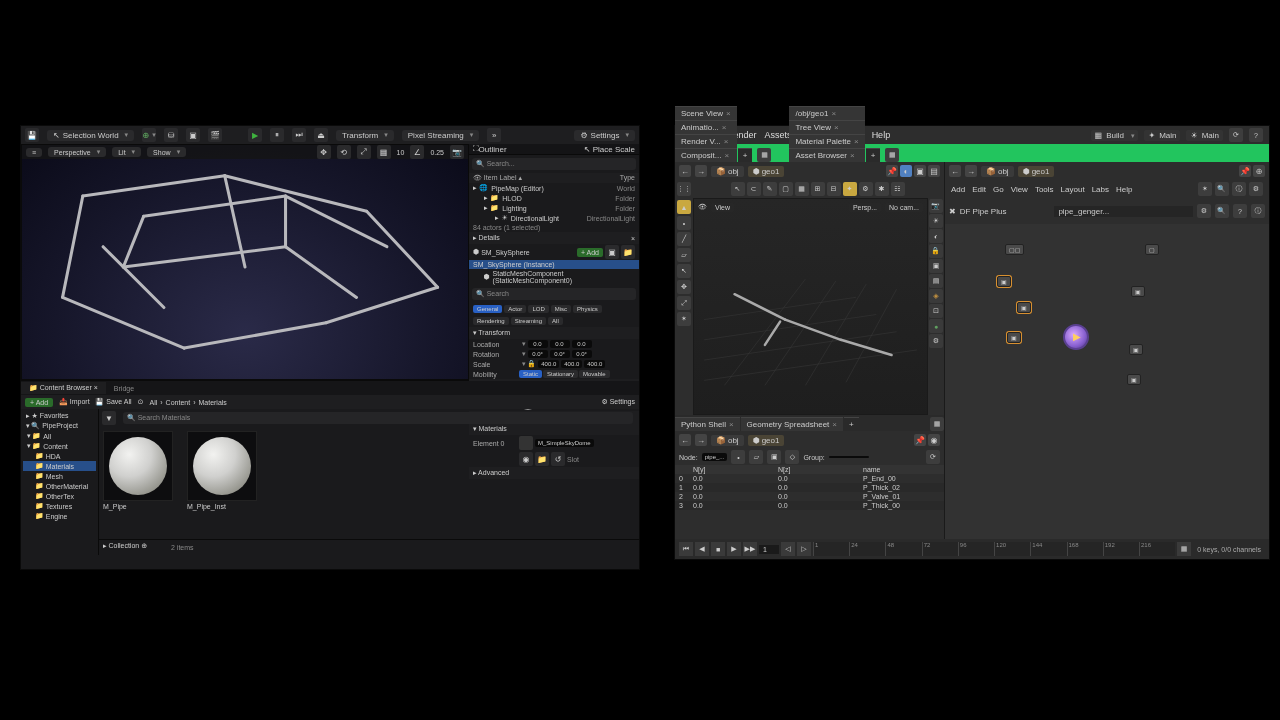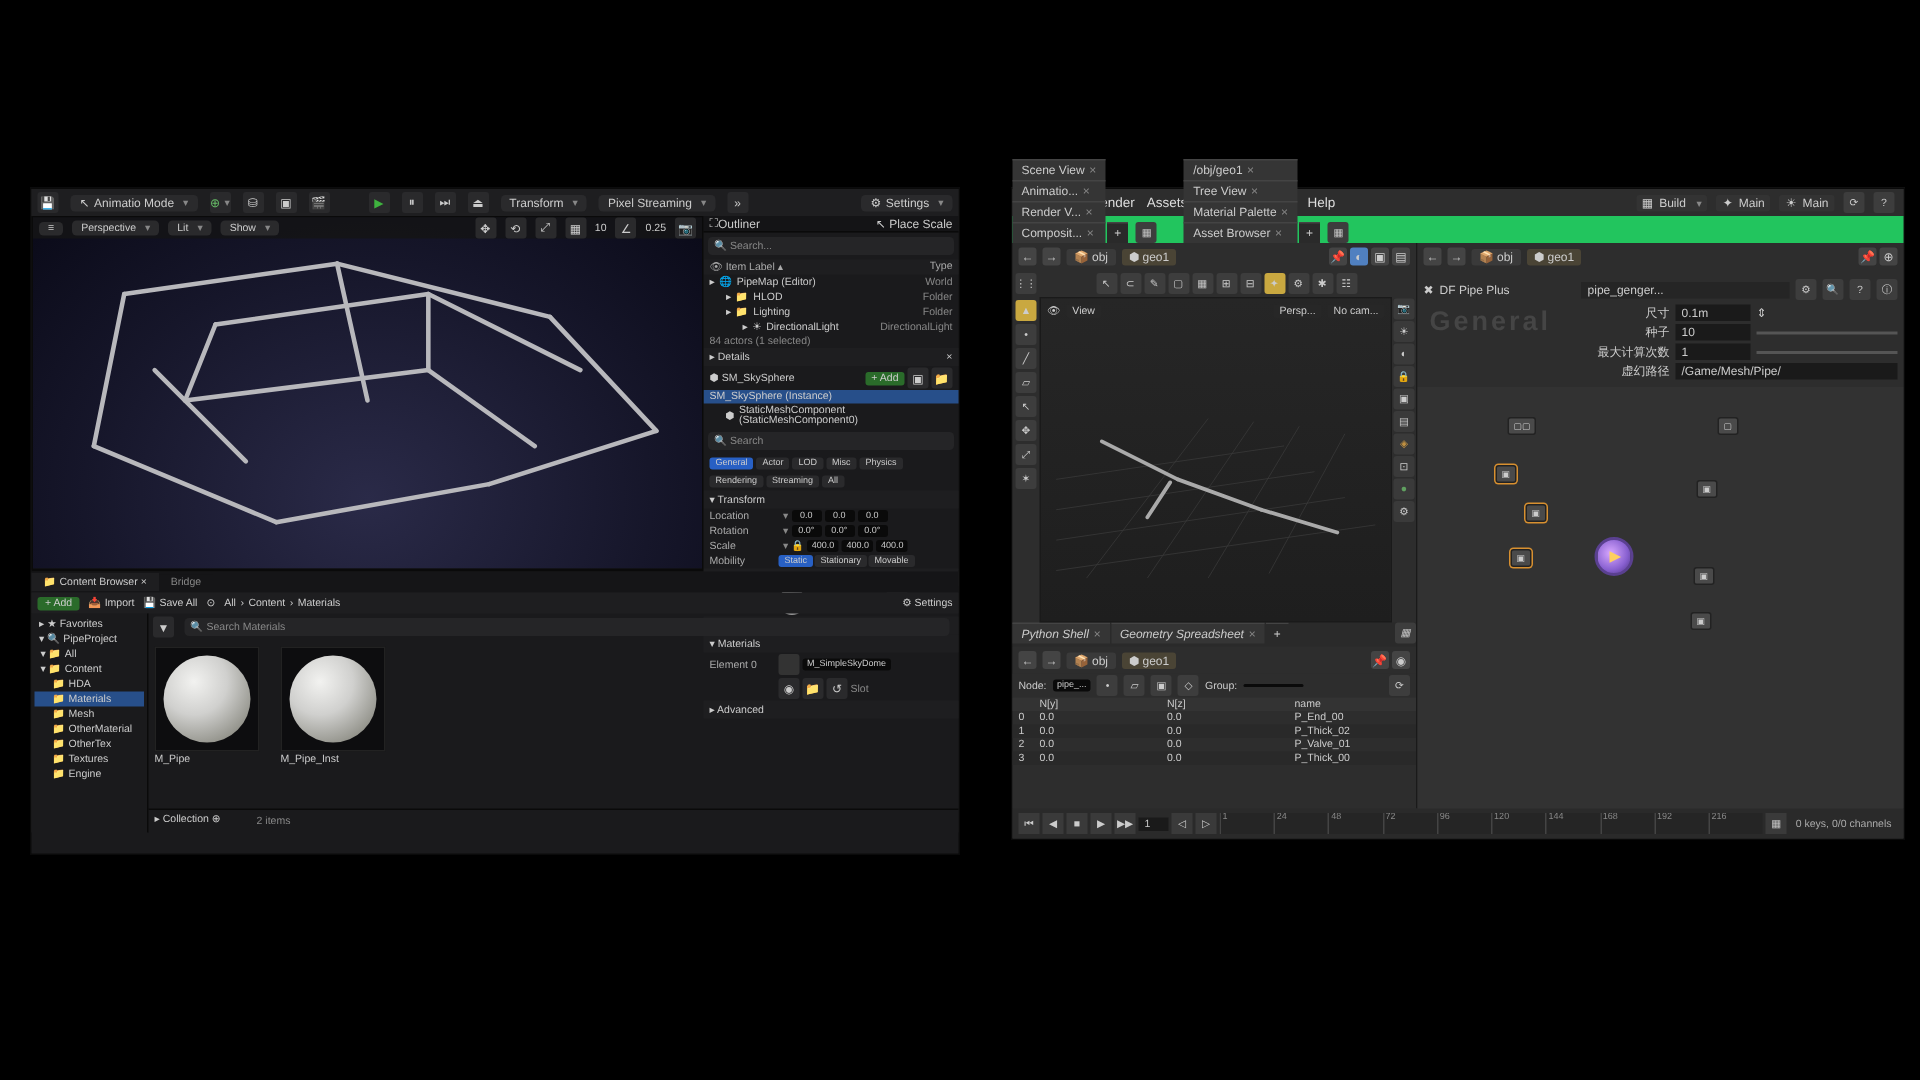--- a/index.html
+++ b/index.html
@@ -83,21 +83,21 @@
 .hou-shelf-l { width: 18px; background: #2d2d2d; display: flex; flex-direction: column; gap: 2px; padding: 2px; }
 .shelf-ico { width: 14px; height: 14px; background: #3d3d3d; border-radius: 2px; font-size: 7px; display: flex; align-items: center; justify-content: center; }
 .shelf-ico.y { background: #c9a840; }
 .hou-vp { flex: 1; background: linear-gradient(#262626, #1e1e1e); position: relative; border: 1px solid #1a1a1a; }
 .hou-vp-bar { position: absolute; top: 0; left: 0; right: 0; height: 16px; display: flex; align-items: center; gap: 4px; padding: 0 4px; font-size: 7px; }
 .hou-vp-bar .lbl { background: rgba(40,40,40,0.8); padding: 1px 4px; border-radius: 2px; }
 .grid-svg { position: absolute; inset: 16px 0 0 0; width: 100%; height: calc(100% - 16px); }
 .hou-shelf-r { width: 16px; background: #2d2d2d; display: flex; flex-direction: column; gap: 1px; padding: 1px; }
 .r-ico { width: 14px; height: 14px; background: #3a3a3a; border-radius: 2px; font-size: 7px; display: flex; align-items: center; justify-content: center; }
 
-.hou-bottom-tabs { height: 16px; background: #2a2a2a; display: flex; align-items: flex-start; font-size: 8px; font-style: italic; }
+.hou-bottom-tabs { height: 16px; background: #2a2a2a; display: flex; align-items: flex-end; font-size: 8px; }
 .hou-spread { height: 90px; display: flex; flex-direction: column; background: #2d2d2d; }
 .spread-toolbar { height: 16px; display: flex; align-items: center; gap: 4px; padding: 0 4px; font-size: 7px; background: #2d2d2d; }
 .spread-hdr { display: flex; font-size: 7px; background: #333; padding: 1px 0; }
 .spread-hdr span, .spread-row span { flex: 1; padding: 0 4px; }
 .spread-hdr span:first-child, .spread-row span:first-child { flex: 0 0 14px; }
 .spread-row { display: flex; font-size: 7px; padding: 1px 0; }
 .spread-row:nth-child(even) { background: #292929; }
 
 .hou-right { flex: 1; display: flex; flex-direction: column; }
 .hou-r-menu { height: 18px; display: flex; align-items: center; gap: 8px; padding: 0 6px; font-size: 8px; background: #2d2d2d; }
@@ -127,21 +127,21 @@
 </head>
 <body>
 
 <div class="canvas">
 
   <div class="ue">
     <div class="ue-toolbar">
       <span class="icon-btn">💾</span>
       <span class="pill dropdown-caret">
         <span>↖</span>
-        <span>Animatio Mode</span>
+        <span>Selection World</span>
       </span>
       <span class="icon-btn dropdown-caret" style="color:#6b6">⊕</span>
       <span class="icon-btn">⛁</span>
       <span class="icon-btn">▣</span>
       <span class="icon-btn">🎬</span>
       <span style="flex:0 0 10px"></span>
       <span class="icon-btn play-btn">▶</span>
       <span class="icon-btn">⏸</span>
       <span class="icon-btn">⏭</span>
       <span class="icon-btn">⏏</span>
@@ -595,52 +595,40 @@
         <div class="hou-path">
           <span class="hou-path-icon">←</span>
           <span class="hou-path-icon">→</span>
           <span class="hou-path-seg">📦 <span>obj</span></span>
           <span class="hou-path-seg" style="background:#4a4435">⬢ <span>geo1</span></span>
           <span style="margin-left:auto;display:flex;gap:2px">
             <span class="hou-path-icon">📌</span>
             <span class="hou-path-icon">⊕</span>
           </span>
         </div>
+        <div class="hou-r-menu">
+          <span id="hou-rmenu-items"><span style="margin-right: 7px;">Add</span><span style="margin-right: 7px;">Edit</span><span style="margin-right: 7px;">Go</span><span style="margin-right: 7px;">View</span><span style="margin-right: 7px;">Tools</span><span style="margin-right: 7px;">Layout</span><span style="margin-right: 7px;">Labs</span><span style="margin-right: 7px;">Help</span></span>
+          <div class="right">
+            <span class="shelf-ico">✶</span>
+            <span class="shelf-ico">🔍</span>
+            <span class="shelf-ico">ⓘ</span>
+            <span class="shelf-ico">⚙</span>
+          </div>
+        </div>
         <div class="hou-parm">
           <div class="parm-hdr">
             <span>✖</span>
             <span>DF Pipe Plus</span>
             <span class="parm-title">pipe_genger...</span>
             <span class="shelf-ico">⚙</span>
             <span class="shelf-ico">🔍</span>
             <span class="shelf-ico">?</span>
             <span class="shelf-ico">ⓘ</span>
           </div>
           <div class="hou-geo-lbl">General</div>
-          <div style="margin-left:90px">
-            <div class="parm-row">
-                <span class="lbl">尺寸</span>
-                <span class="val">0.1m</span>
-                <span>⇕</span>
-              </div>
-            <div class="parm-row">
-                <span class="lbl">种子</span>
-                <span class="val">10</span>
-                <span class="slider"></span>
-              </div>
-            <div class="parm-row">
-                <span class="lbl">最大计算次数</span>
-                <span class="val">1</span>
-                <span class="slider"></span>
-              </div>
-            <div class="parm-row">
-                <span class="lbl">虚幻路径</span>
-                <span class="val" style="flex:1">/Game/Mesh/Pipe/</span>
-              </div>
-          </div>
         </div>
         <div class="hou-net">
           <div class="node" style="left:60px;top:20px">▢▢</div>
           <div class="node sel" style="left:52px;top:52px">▣</div>
           <div class="node sel" style="left:72px;top:78px">▣</div>
           <div class="node sel" style="left:62px;top:108px">▣</div>
           <div class="disc" style="left:118px;top:100px"></div>
           <div class="node" style="left:200px;top:20px">▢</div>
           <div class="node" style="left:186px;top:62px">▣</div>
           <div class="node" style="left:184px;top:120px">▣</div>

